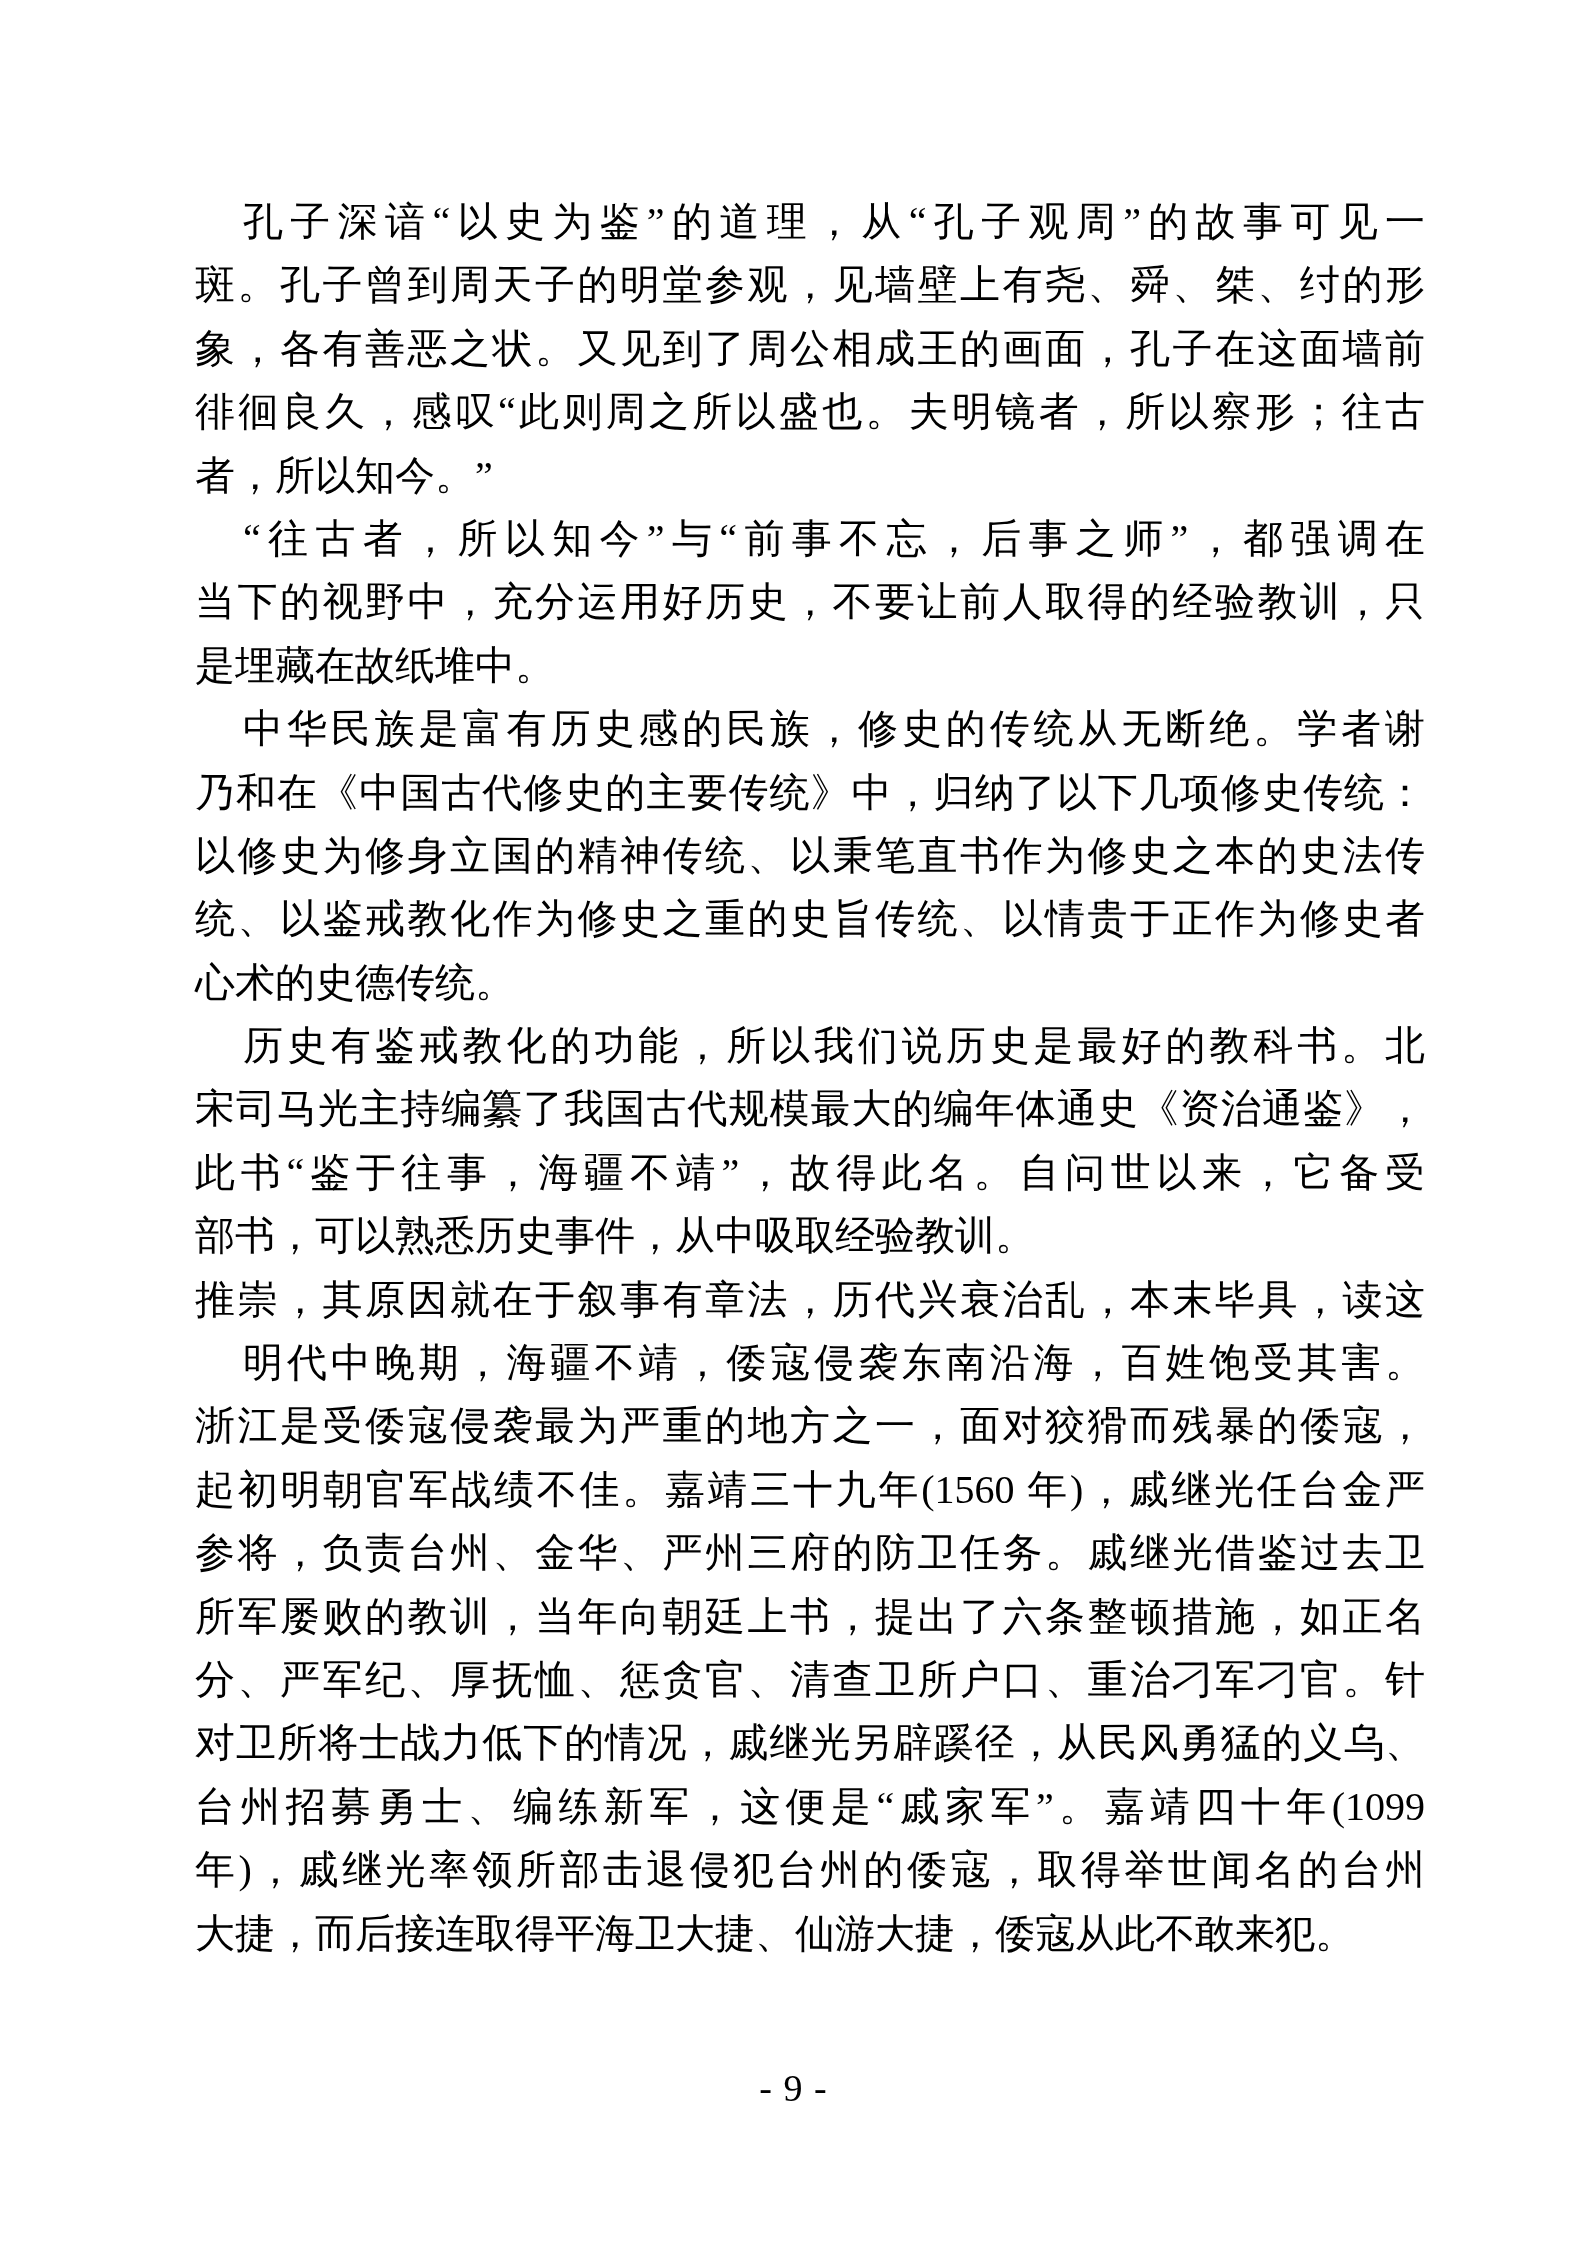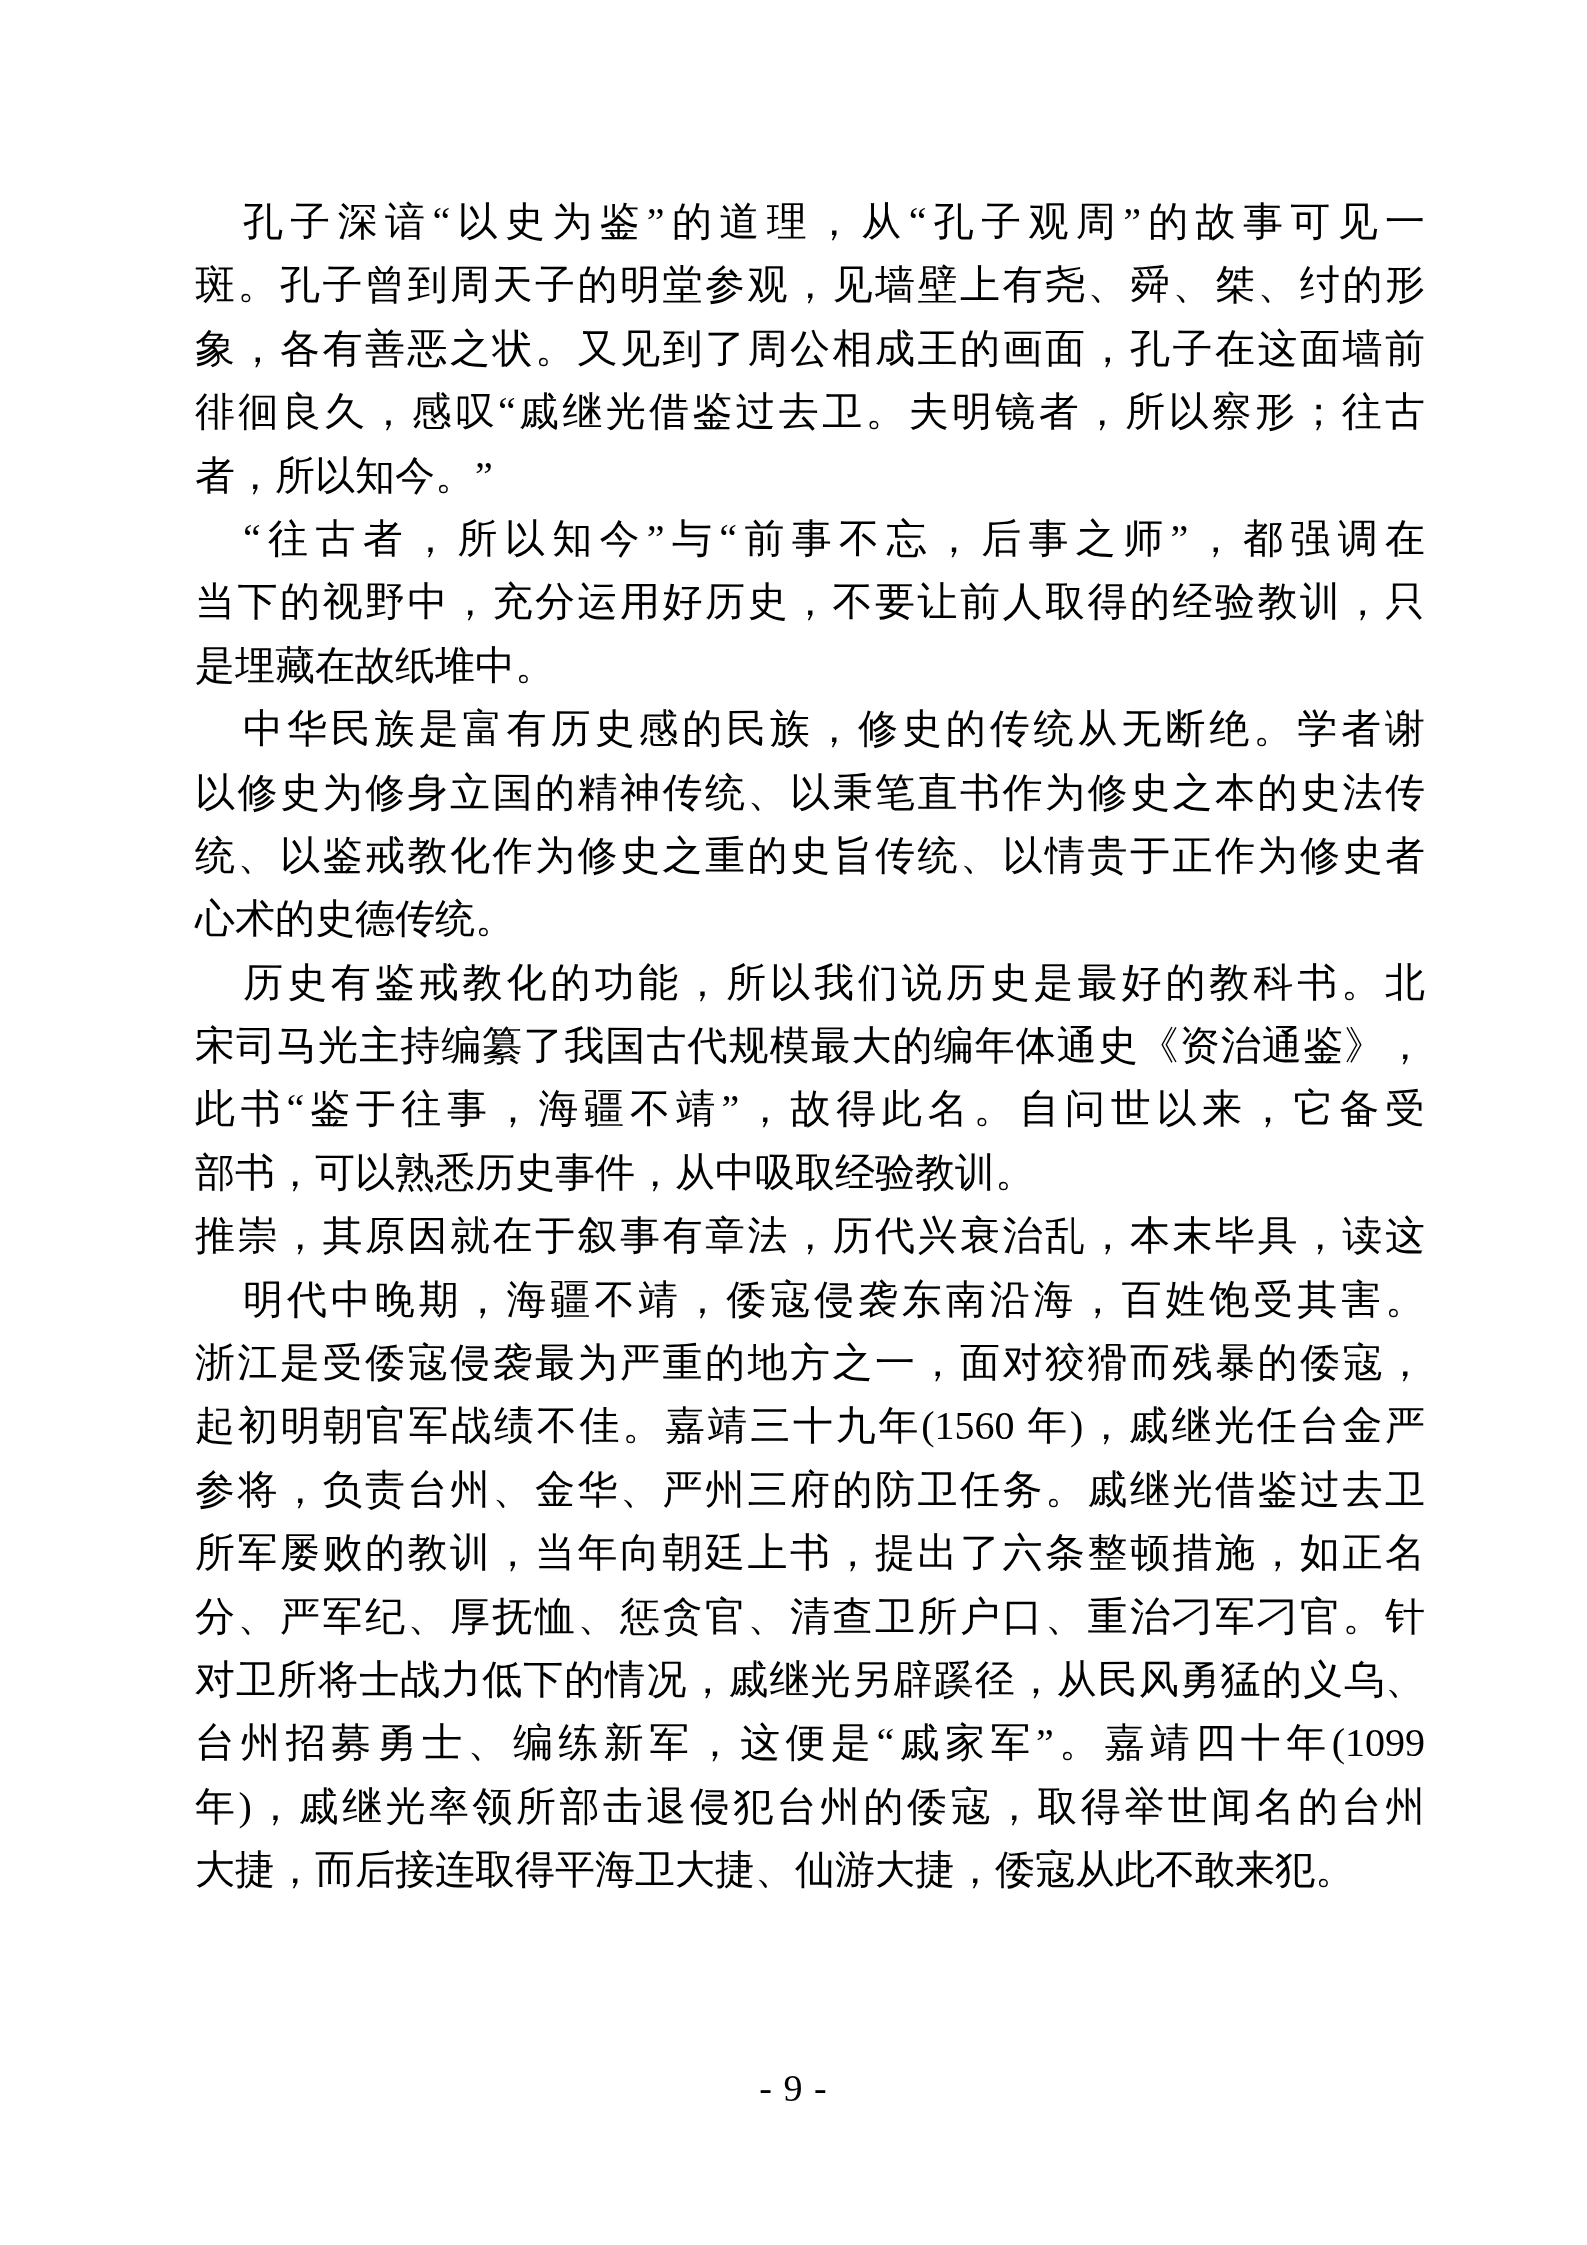--- a/index.html
+++ b/index.html
@@ -58,30 +58,31 @@
 </style>
 </head>
 <body>
 
 <div class="page">
   <div class="doc-body" id="doc-body">
       <div class="paragraph">
         <div class="line first">孔子深谙“以史为鉴”的道理，从“孔子观周”的故事可见一</div>
         <div class="line">斑。孔子曾到周天子的明堂参观，见墙壁上有尧、舜、桀、纣的形</div>
         <div class="line">象，各有善恶之状。又见到了周公相成王的画面，孔子在这面墙前</div>
-        <div class="line">徘徊良久，感叹“戚继光借鉴过去卫。夫明镜者，所以察形；往古</div>
+        <div class="line">徘徊良久，感叹“此则周之所以盛也。夫明镜者，所以察形；往古</div>
         <div class="line last">者，所以知今。”</div>
       </div>
       <div class="paragraph">
         <div class="line first">“往古者，所以知今”与“前事不忘，后事之师”，都强调在</div>
         <div class="line">当下的视野中，充分运用好历史，不要让前人取得的经验教训，只</div>
         <div class="line last">是埋藏在故纸堆中。</div>
       </div>
       <div class="paragraph">
         <div class="line first">中华民族是富有历史感的民族，修史的传统从无断绝。学者谢</div>
+        <div class="line">乃和在《中国古代修史的主要传统》中，归纳了以下几项修史传统：</div>
         <div class="line">以修史为修身立国的精神传统、以秉笔直书作为修史之本的史法传</div>
         <div class="line">统、以鉴戒教化作为修史之重的史旨传统、以情贵于正作为修史者</div>
         <div class="line last">心术的史德传统。</div>
       </div>
       <div class="paragraph">
         <div class="line first">历史有鉴戒教化的功能，所以我们说历史是最好的教科书。北</div>
         <div class="line">宋司马光主持编纂了我国古代规模最大的编年体通史《资治通鉴》，</div>
         <div class="line">此书“鉴于往事，海疆不靖”，故得此名。自问世以来，它备受</div>
         <div class="line last">部书，可以熟悉历史事件，从中吸取经验教训。</div>
         <div class="line">推崇，其原因就在于叙事有章法，历代兴衰治乱，本末毕具，读这</div>

